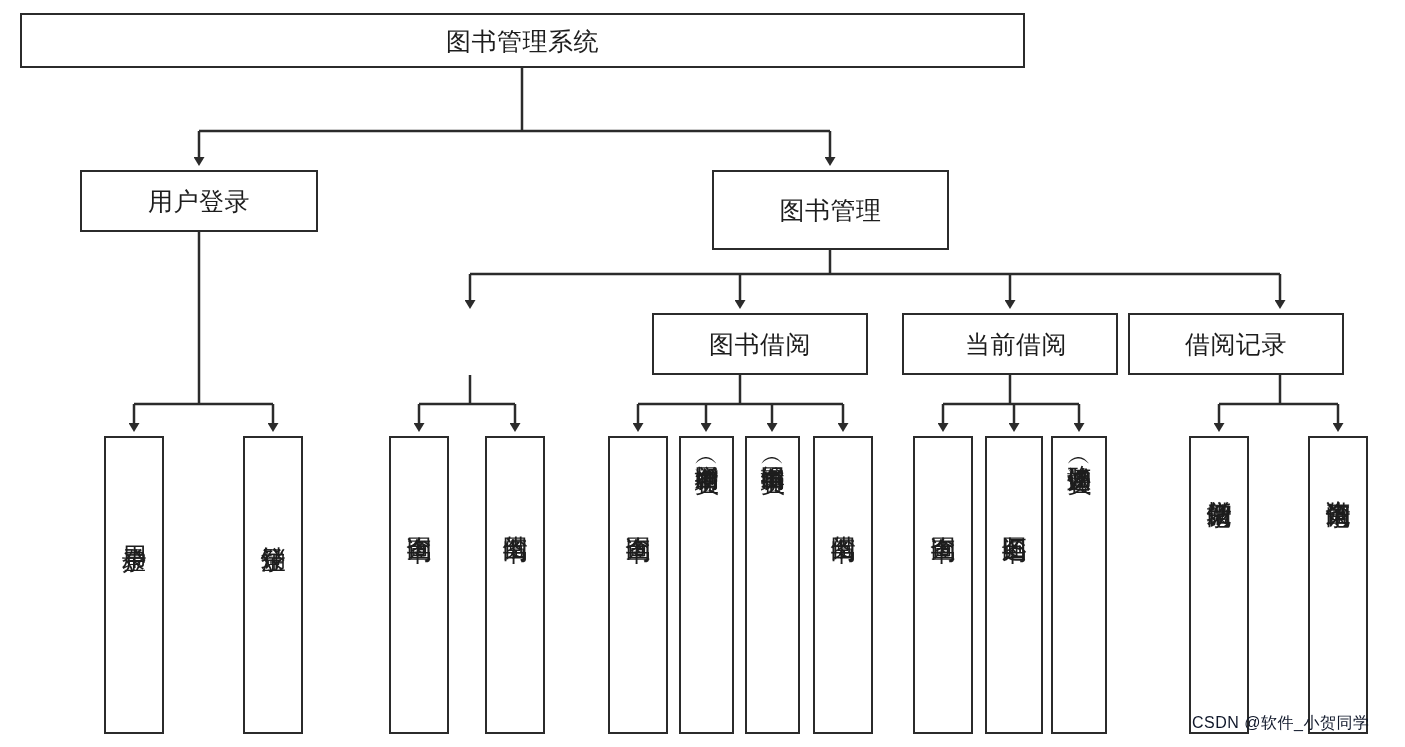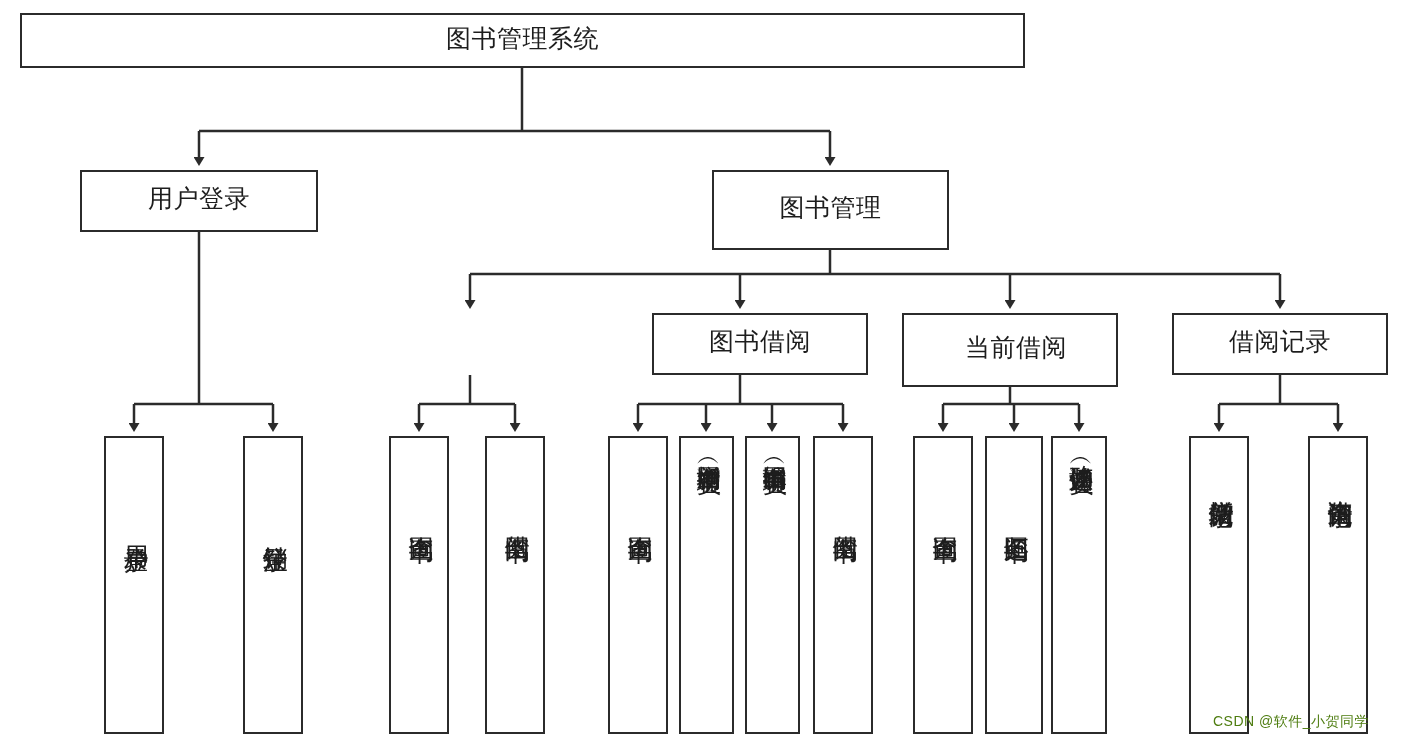--- a/index.html
+++ b/index.html
@@ -33,21 +33,20 @@
     display: flex;
     align-items: center;
     justify-content: center;
     color: #1d1d1d;
   }
   .node .label {
     display: block;
     text-align: center;
     line-height: 1.12;
     white-space: pre;
-    font-family: Liberation Mono, monospace;
   }
   .node.horiz .label {
     font-size: 25px;
     letter-spacing: 0.5px;
   }
   .node.root .label {
     font-size: 25px;
   }
   .node.vert {
     align-items: flex-start;
@@ -59,25 +58,24 @@
     text-orientation: upright;
     font-size: 25px;
     line-height: 1.02;
     letter-spacing: 1px;
   }
   .node.vert.tall-text .label {
     font-size: 24px;
   }
   .watermark {
     position: absolute;
-    color: #4d7c0f;
-    font-size: 14px;
+    color: #0f172a;
+    font-size: 16px;
     white-space: nowrap;
     letter-spacing: 0.5px;
-    padding-left: 21px;
   }
 </style>
 </head>
 <body>
 
 <div id="canvas">
 
   <svg class="edges" viewBox="0 0 1405 747" xmlns="http://www.w3.org/2000/svg">
     <defs>
       <marker id="arrow" markerWidth="9" markerHeight="11" refX="1" refY="5.5" orient="auto" markerUnits="userSpaceOnUse">
@@ -135,24 +133,24 @@
   <div class="node horiz" style="left:80px; top:170px; width:238px; height:62px;">
     <span class="label">用户登录</span>
   </div>
   <div class="node horiz" style="left:712px; top:170px; width:237px; height:80px;">
     <span class="label">图书管理</span>
   </div>
 
   <div class="node horiz" style="left:632px; top:313px; width:216px; height:62px;margin-left:20px;">
     <span class="label">图书借阅</span>
   </div>
-  <div class="node horiz" style="left:902px; top:313px; width:216px; height:74px;padding-left:12px;">
+  <div class="node horiz" style="left:902px; top:313px; width:216px; height:62px;padding-left:12px;">
     <span class="label">当前借阅</span>
   </div>
-  <div class="node horiz" style="left:1172px; top:313px; width:216px; height:62px;">
+  <div class="node horiz" style="left:1128px; top:313px; width:216px; height:62px;">
     <span class="label">借阅记录</span>
   </div>
 
   <div class="node vert" style="left:104px; top:436px; width:60px; height:298px; padding-top:88px;">
     <span class="label">用户登录</span>
   </div>
   <div class="node vert" style="left:243px; top:436px; width:60px; height:298px; padding-top:88px;">
     <span class="label">注销登录</span>
   </div>
 

